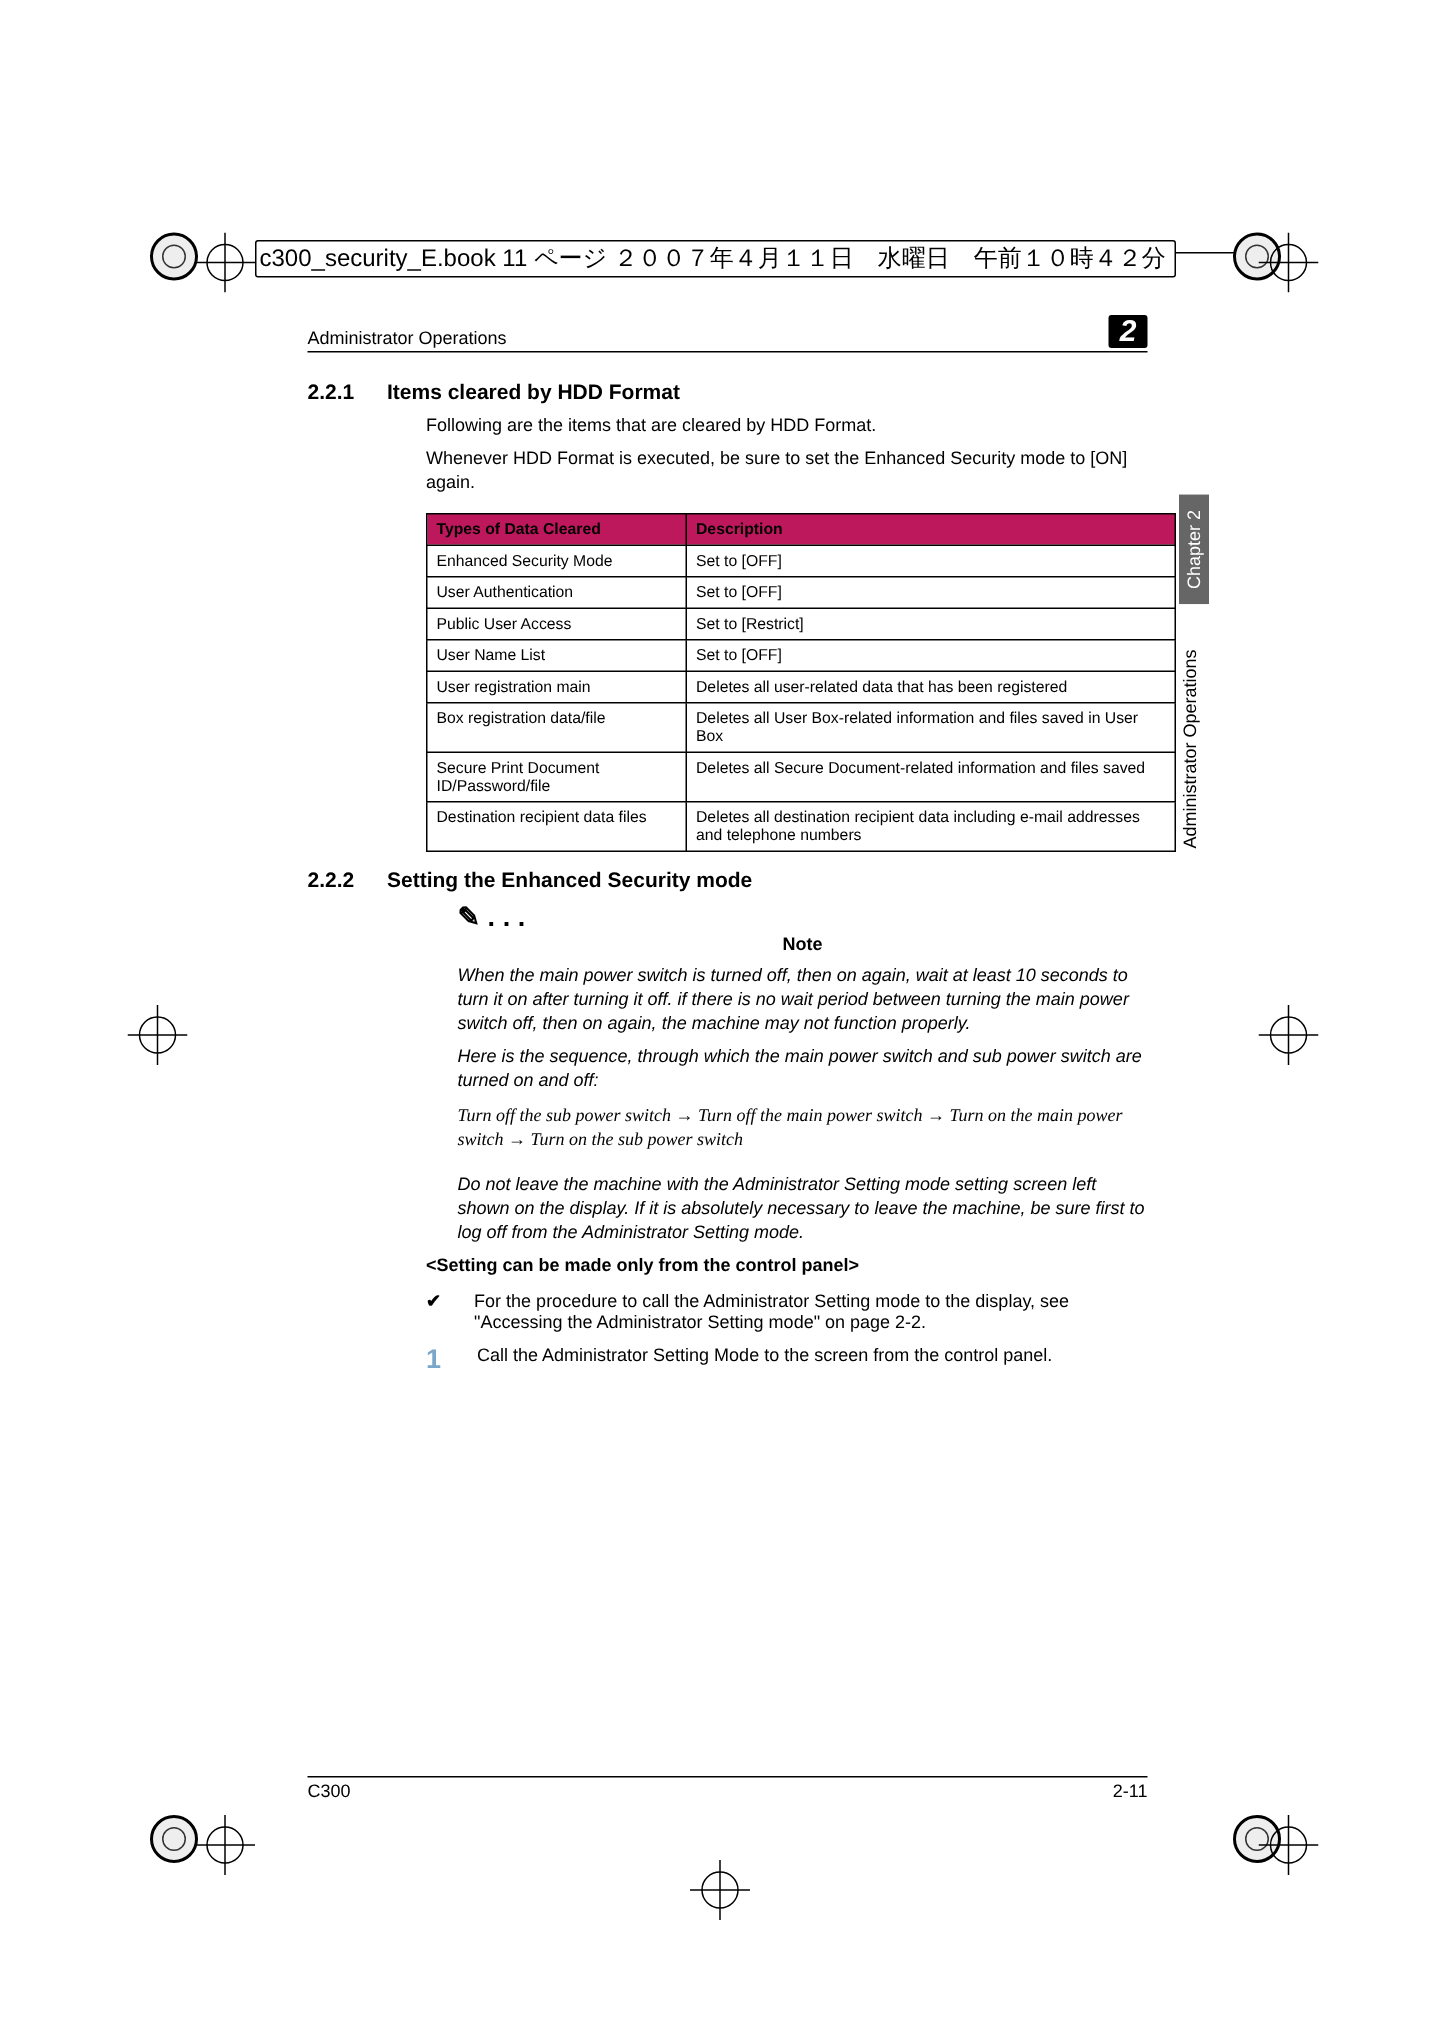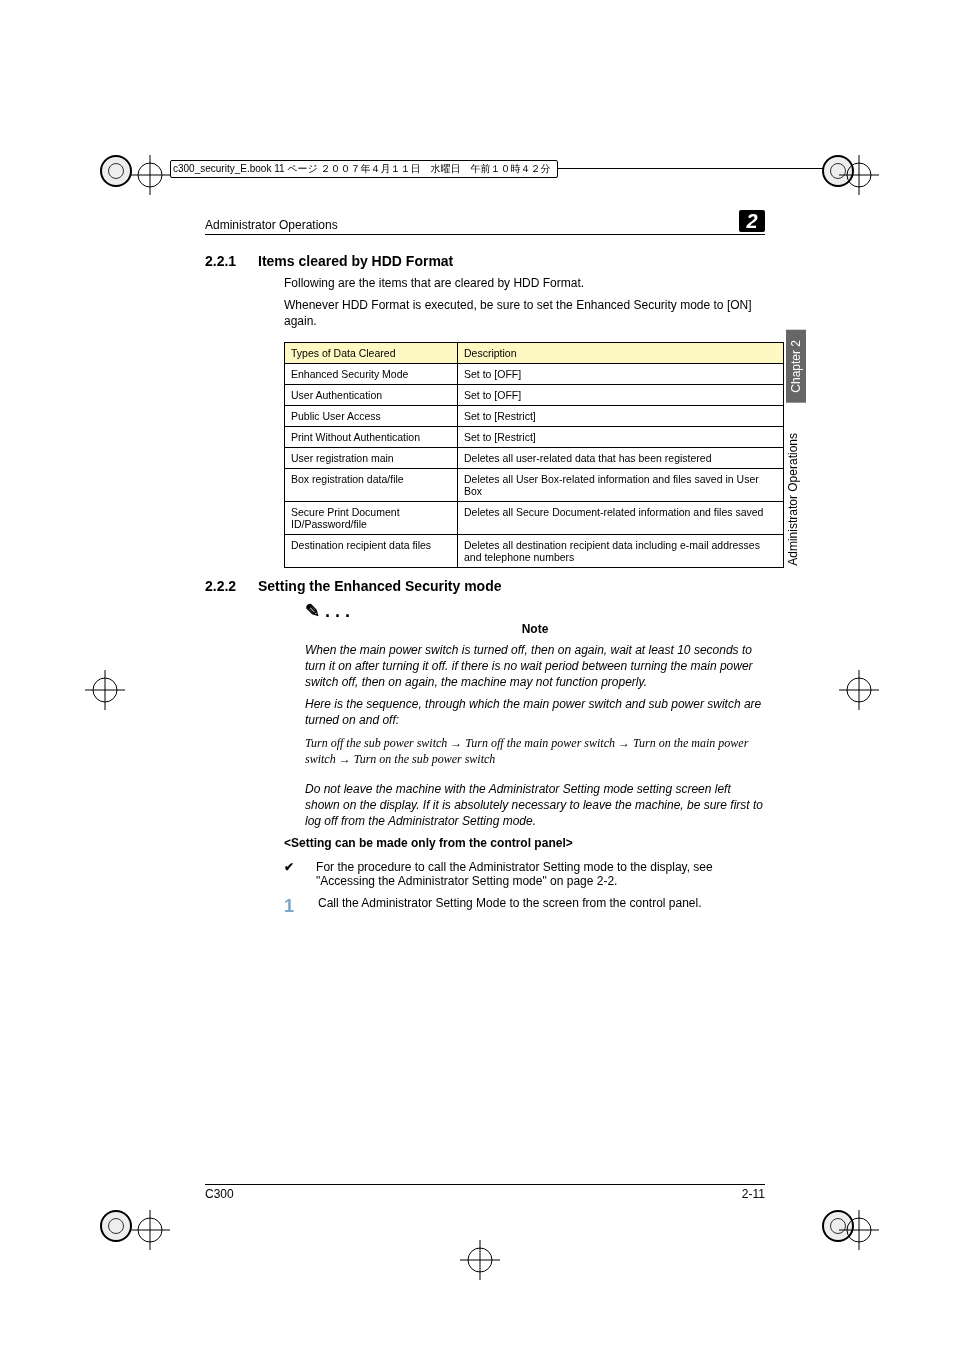--- a/index.html
+++ b/index.html
@@ -30,21 +30,21 @@
     content:"";
     position:absolute;
     top:6px; left:6px; right:6px; bottom:6px;
     border-radius:50%;
     border:1px solid #333;
   }
   .header-strip {
     position: absolute;
     left: 170px;
     top: 160px;
-    font-size: 10px;
+    font-size: 16px;
     border: 1px solid #000;
     padding: 1px 6px 1px 2px;
     border-radius: 2px;
     background:#fff;
   }
   .header-line {
     position:absolute;
     left:170px; right:115px;
     top:168px;
     border-top:1px solid #000;
@@ -96,22 +96,22 @@
     margin: 12px 0 10px 0;
     font-size: 10.5px;
   }
   table.data th, table.data td {
     border: 1px solid #000;
     padding: 4px 6px;
     text-align: left;
     vertical-align: top;
   }
   table.data th {
-    background: #fef9c3;
-    font-weight: normal;
+    background: #be185d;
+    font-weight: bold;
   }
   table.data th:first-child, table.data td:first-child { width: 160px; }
   .note-icon { font-size: 18px; font-weight:bold; }
   .note-label { font-weight: bold; text-align: center; }
   .italic { font-style: italic; }
   .check { font-weight: bold; margin-right:6px; }
   .step-row { display:flex; gap:16px; margin:8px 0; align-items:flex-start;}
   .step-num { color:#7aa6c9; font-weight:bold; font-size:18px; min-width:18px; }
   .footer {
     position:absolute;
@@ -243,22 +243,22 @@
           </tr>
         <tr>
             <td>User Authentication</td>
             <td>Set to [OFF]</td>
           </tr>
         <tr>
             <td>Public User Access</td>
             <td>Set to [Restrict]</td>
           </tr>
         <tr>
-            <td>Print Without Authentication</td>
-            <td>Set to [Restrict]</td>
+            <td>User Name List</td>
+            <td>Set to [OFF]</td>
           </tr>
         <tr>
             <td>User registration main</td>
             <td>Deletes all user-related data that has been registered</td>
           </tr>
         <tr>
             <td>Box registration data/file</td>
             <td>Deletes all User Box-related information and files saved in User Box</td>
           </tr>
         <tr>

